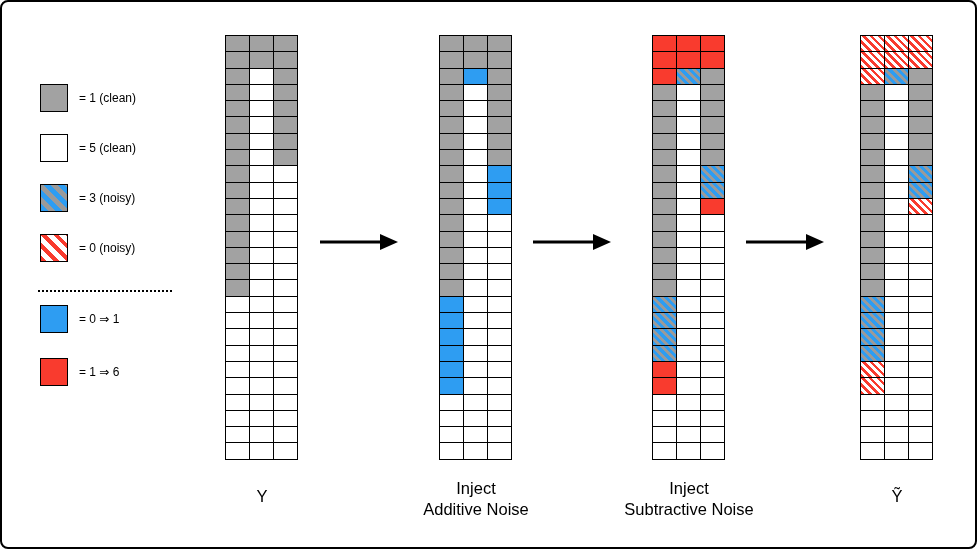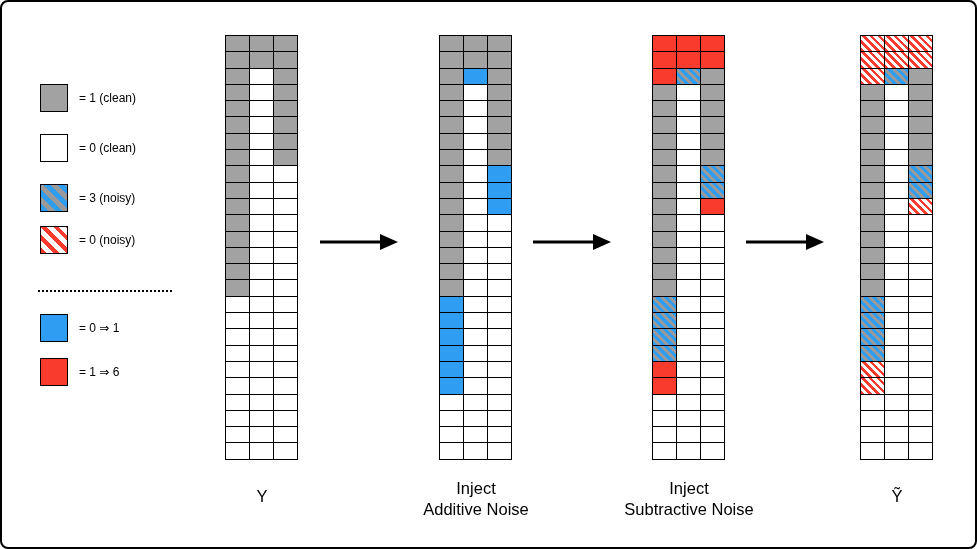--- a/index.html
+++ b/index.html
@@ -53,32 +53,32 @@
 
 <div class="canvas">
 
   <div>
     <div class="legend-item" style="top:82px">
       <span class="swatch cG"></span>
       <span class="legend-label">= 1 (clean)</span>
     </div>
     <div class="legend-item" style="top:132px">
       <span class="swatch cW"></span>
-      <span class="legend-label">= 0 (clean)</span>
+      <span class="legend-label">= 5 (clean)</span>
     </div>
     <div class="legend-item" style="top:182px">
       <span class="swatch cNb"></span>
       <span class="legend-label">= 3 (noisy)</span>
     </div>
-    <div class="legend-item" style="top:224px">
+    <div class="legend-item" style="top:232px">
       <span class="swatch cNr"></span>
       <span class="legend-label">= 0 (noisy)</span>
     </div>
     <div class="legend-divider"></div>
-    <div class="legend-item" style="top:312px">
+    <div class="legend-item" style="top:303px">
       <span class="swatch cB"></span>
       <span class="legend-label">= 0 ⇒ 1</span>
     </div>
     <div class="legend-item" style="top:356px">
       <span class="swatch cR"></span>
       <span class="legend-label">= 1 ⇒ 6</span>
     </div>
   </div>
 
   <div class="grid" style="left:223px">

